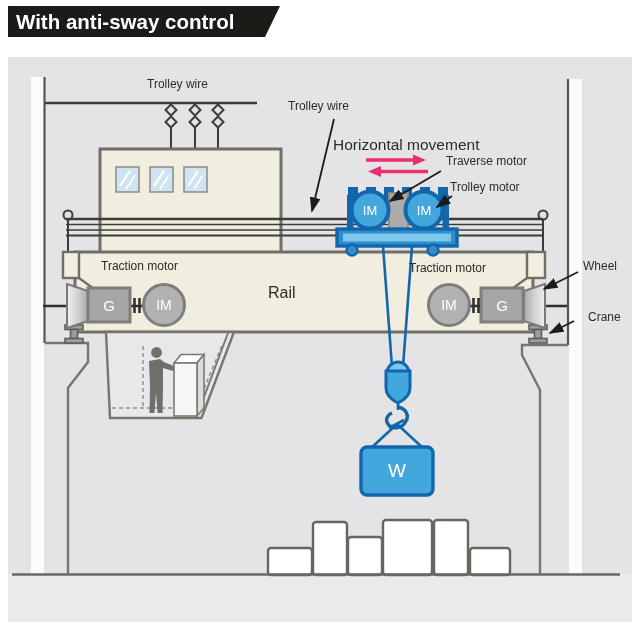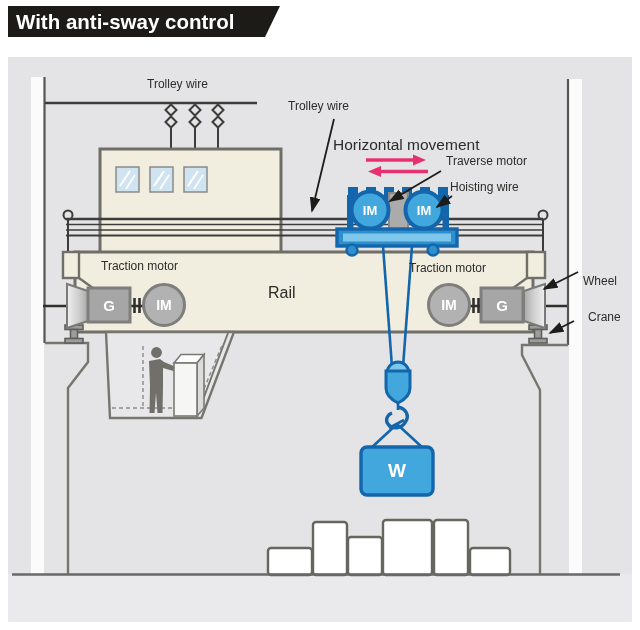--- a/index.html
+++ b/index.html
@@ -16,21 +16,21 @@
   #diagram-bg{position:absolute;left:8px;top:57px;width:624px;height:565px;background:var(--diagram-bg);}
   #title-banner{position:absolute;left:8px;top:6px;width:272px;height:31px;background:var(--title-bar-bg);
     clip-path:polygon(0 0,100% 0,calc(100% - 15px) 100%,0 100%);
     color:var(--white);font-weight:bold;font-size:20.5px;line-height:31px;padding-left:8px;box-sizing:border-box;
     white-space:nowrap;}
   svg{position:absolute;left:0;top:0;}
   .lbl{position:absolute;color:var(--text-dark);font-size:12px;line-height:1.1;white-space:nowrap;}
   .lbl-big{font-size:16px;}
   .lbl-mid{font-size:15.5px;}
   .letter{position:absolute;display:flex;align-items:center;justify-content:center;
-          color:var(--white);font-weight:bold;text-align:right;}
+          color:var(--white);font-weight:normal;text-align:right;}
   
   .wall-stroke{stroke:var(--wall-line);stroke-width:2.2;fill:none;}
   .corbel{stroke:#76766f;stroke-width:2.4;fill:none;}
   .wire{stroke:var(--structure-line);fill:none;}
   .cream{fill:var(--cream-panel);stroke:var(--outline-gray);}
   .blue-part{fill:var(--hoist-blue);stroke:var(--hoist-blue-dark);}
   .blue-solid{fill:var(--hoist-blue-dark);stroke:none;}
   .rope{stroke:var(--hoist-blue-dark);stroke-width:2.6;fill:none;}
   .motor{fill:var(--motor-gray);stroke:#7e7e7c;stroke-width:3;}
   .gear{fill:var(--gear-gray);stroke:#7e7e7c;stroke-width:3;}
@@ -241,25 +241,25 @@
       <line x1="452" y1="196" x2="437" y2="207" class="leader" marker-end="url(#mBlack)"></line>
       <line x1="578" y1="272" x2="544" y2="289" class="leader" marker-end="url(#mBlack)"></line>
       <line x1="574" y1="321" x2="550" y2="333" class="leader" marker-end="url(#mBlack)"></line>
     </g>
   </svg>
 
   <div class="lbl" style="left:147px;top:78px">Trolley wire</div>
   <div class="lbl" style="left:288px;top:100px">Trolley wire</div>
   <div class="lbl lbl-mid" style="left:333px;top:136px">Horizontal movement</div>
   <div class="lbl" style="left:446px;top:155px">Traverse motor</div>
-  <div class="lbl" style="left:450px;top:181px">Hoisting wire</div>
+  <div class="lbl" style="left:450px;top:181px">Trolley motor</div>
   <div class="lbl" style="left:101px;top:260px">Traction motor</div>
   <div class="lbl" style="left:409px;top:262px">Traction motor</div>
   <div class="lbl lbl-big" style="left:268px;top:284px">Rail</div>
-  <div class="lbl" style="left:583px;top:275px">Wheel</div>
+  <div class="lbl" style="left:583px;top:260px">Wheel</div>
   <div class="lbl" style="left:588px;top:311px">Crane</div>
 
   <div class="letter" style="left:88px;top:288px;width:42px;height:34px;font-size:15px">G</div>
   <div class="letter" style="left:481px;top:288px;width:42px;height:34px;font-size:15px">G</div>
   <div class="letter" style="left:144px;top:285px;width:40px;height:40px;font-size:14px">IM</div>
   <div class="letter" style="left:429px;top:285px;width:40px;height:40px;font-size:14px">IM</div>
   <div class="letter" style="left:352px;top:192px;width:36px;height:36px;font-size:13px">IM</div>
   <div class="letter" style="left:406px;top:192px;width:36px;height:36px;font-size:13px">IM</div>
   <div class="letter" style="left:361px;top:447px;width:72px;height:48px;font-size:19px">W</div>
 

